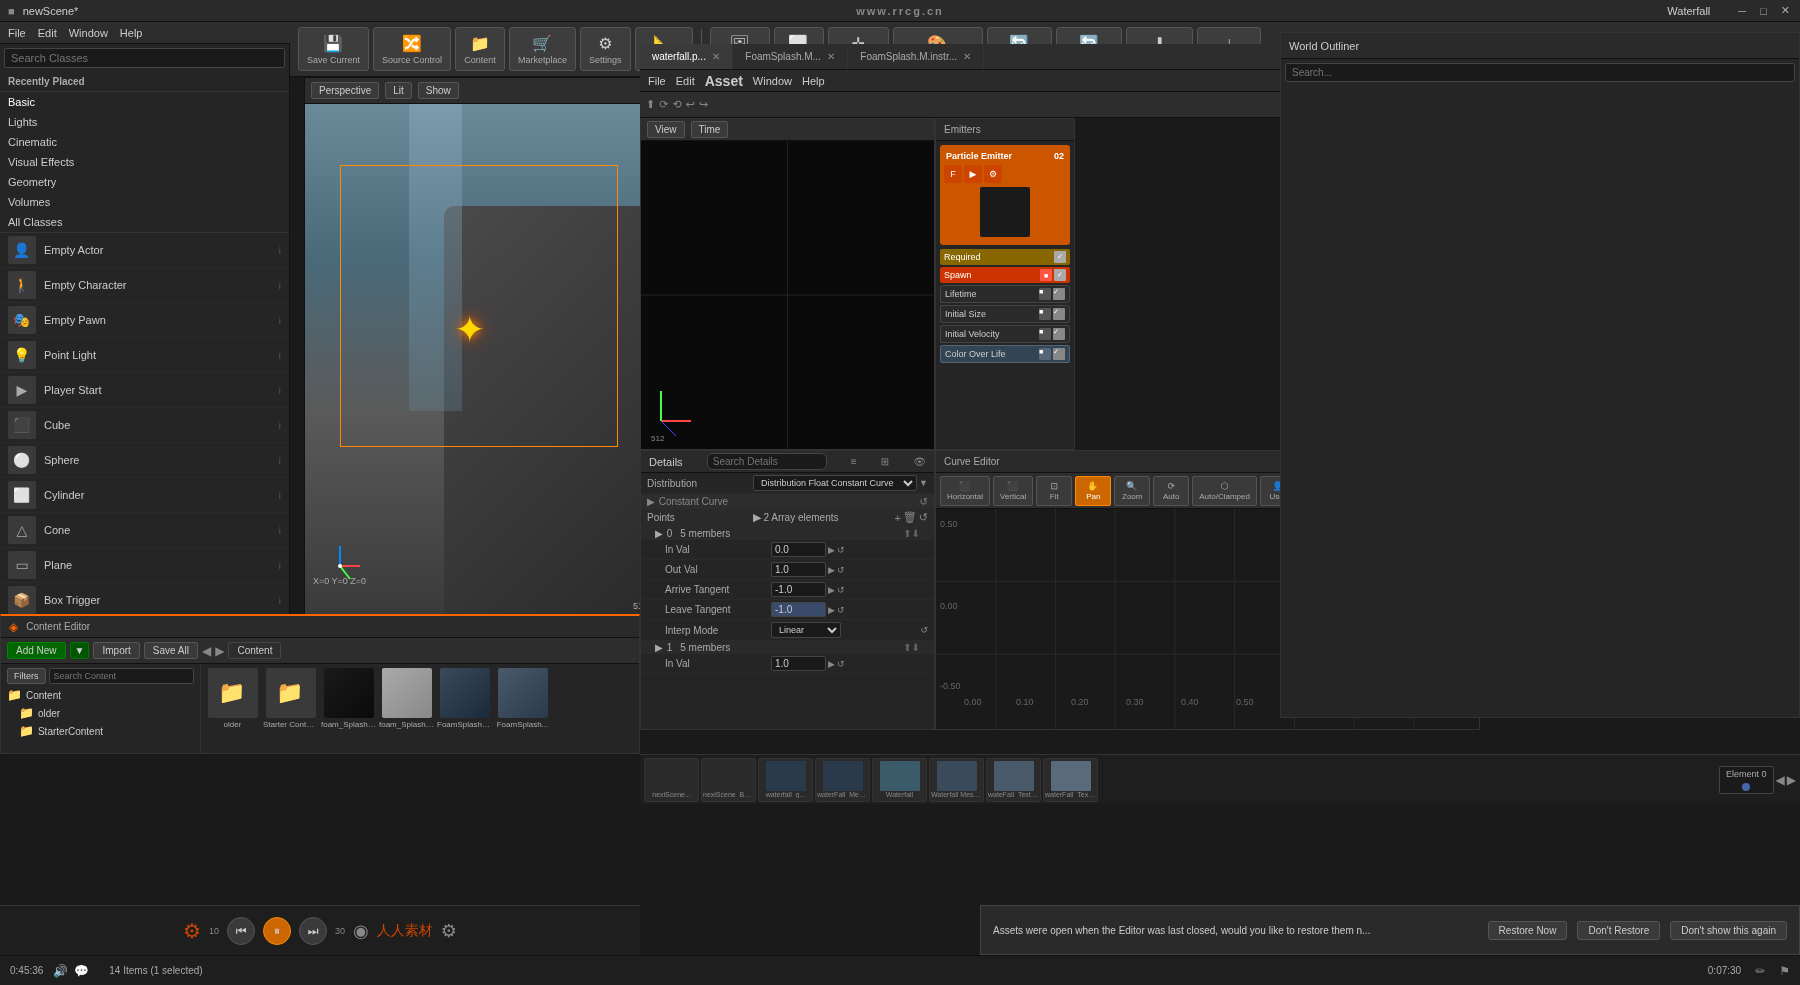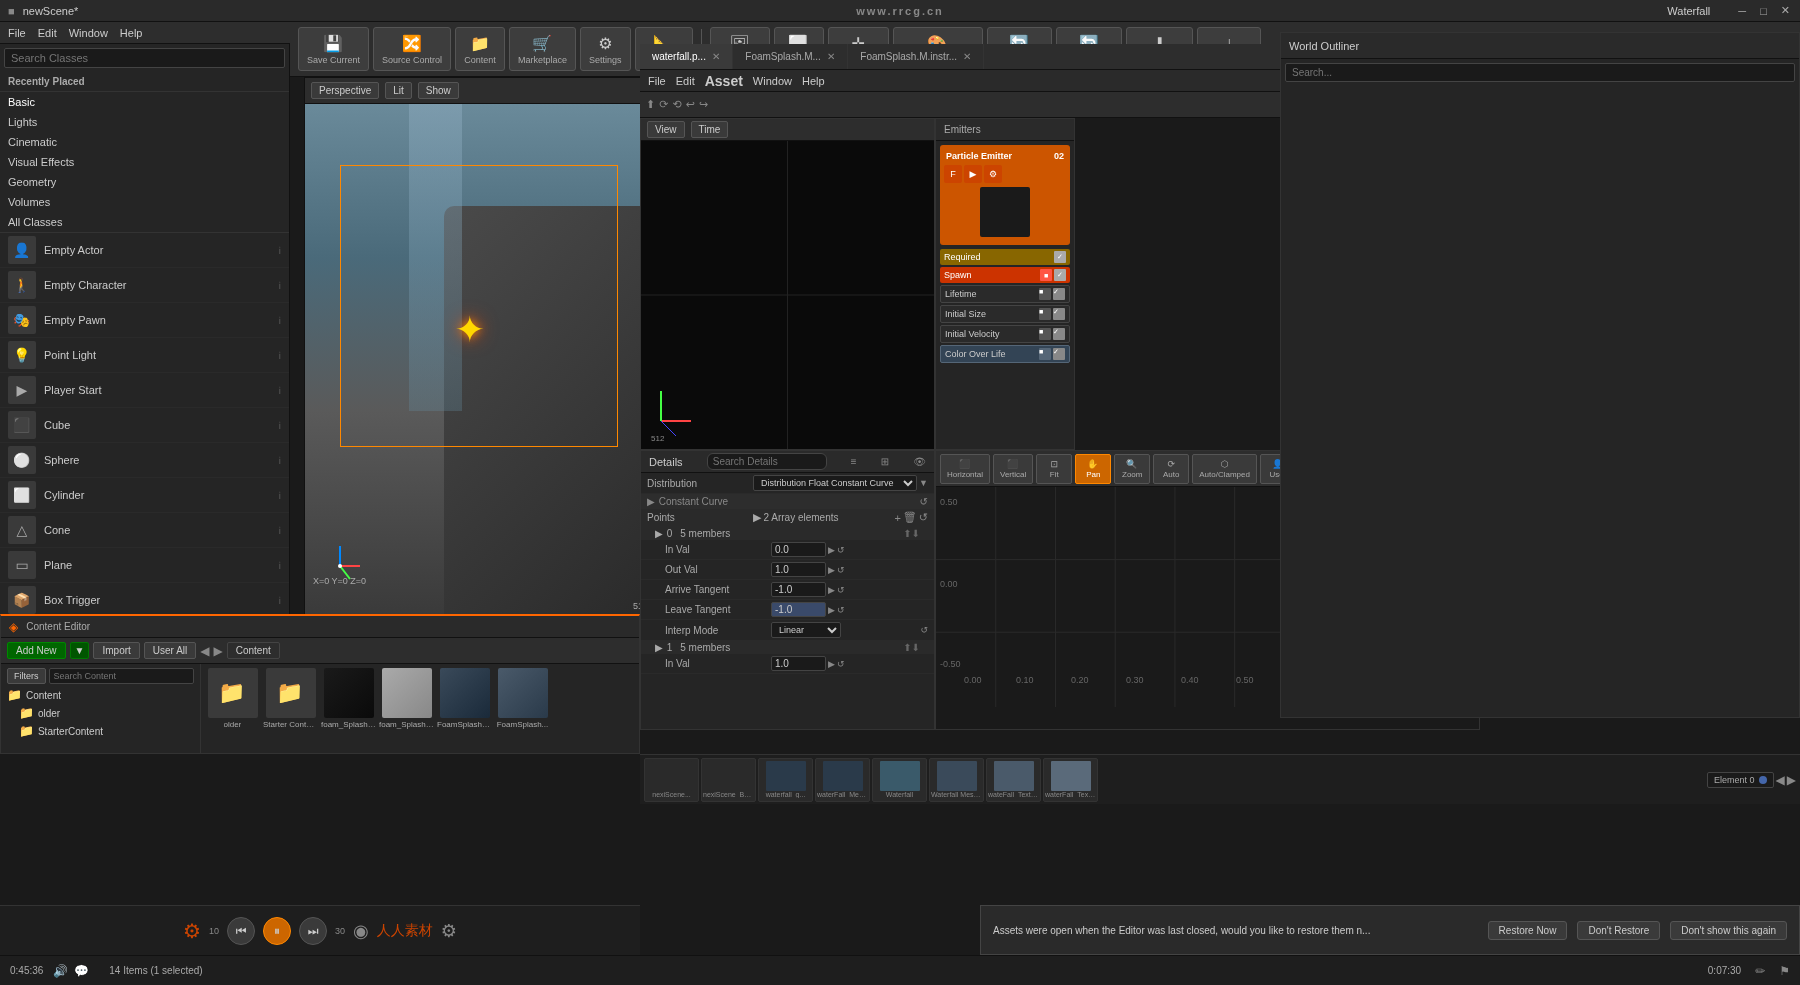--- a/index.html
+++ b/index.html
@@ -544,20 +544,24 @@
     <span class="detail-label">In Val</span>
     <div style="display:flex;align-items:center;gap:2px;flex:1;">
       <input type="text" value="1.0" style="background: rgb(26, 26, 26); border: 1px solid rgb(68, 68, 68); color: rgb(204, 204, 204); font-size: 10px; padding: 1px 3px; width: 55px; border-radius: 2px;">
       <span style="color:#888;font-size:9px;cursor:pointer;">▶</span>
       <span style="color:#888;font-size:9px;cursor:pointer;">↺</span>
     </div>
   </div>
 </div>
 
 <div id="curve-editor">
+  <div id="curve-header">
+    <span>Curve Editor</span>
+    <span style="cursor:pointer;color:#888;">»</span>
+  </div>
 
   <div id="curve-toolbar">
     <button class="curve-btn">
       <span>⬛</span>
       <span style="font-size:8px;">Horizontal</span>
     </button>
     <button class="curve-btn">
       <span>⬛</span>
       <span style="font-size:8px;">Vertical</span>
     </button>
@@ -638,21 +642,21 @@
 
 <div id="content-browser">
   <div id="cb-header">
     <span style="color:#ff6600;font-size:12px;">◈</span>
     <span>Content Editor</span>
   </div>
   <div id="cb-toolbar">
     <button class="cb-btn add-new">Add New</button>
     <span style="background:#005500;border:1px solid #007700;border-radius:2px;padding:2px 4px;font-size:10px;color:#ccc;cursor:pointer;">▼</span>
     <button class="cb-btn import">Import</button>
-    <button class="cb-btn">User All</button>
+    <button class="cb-btn">Save All</button>
     <span style="color:#888;cursor:pointer;font-size:12px;">◀</span>
     <span style="color:#888;cursor:pointer;font-size:12px;">▶</span>
     <span style="background:#2d2d2d;border:1px solid #444;border-radius:2px;padding:2px 8px;font-size:10px;color:#ccc;">Content</span>
   </div>
   <div id="cb-content" style="display:flex;height:calc(100% - 48px);">
 
     <div id="cb-folders" style="width:200px;border-right:1px solid #333;padding:2px;overflow-y:auto;">
       <div style="padding:2px 4px;display:flex;align-items:center;gap:3px;">
         <button style="background:#3a3a3a;border:1px solid #555;border-radius:2px;padding:2px 6px;font-size:9px;color:#ccc;cursor:pointer;">Filters</button>
         <input type="text" style="flex: 1 1 0%; background: rgb(26, 26, 26); border: 1px solid rgb(68, 68, 68); color: rgb(204, 204, 204); padding: 2px 4px; font-size: 9px; border-radius: 2px;" placeholder="Search Content">
@@ -727,21 +731,21 @@
   </div>
   <div class="asset-thumb">
     <div class="asset-thumb-img" style="background:#4a5a6a;"></div>
     <span class="asset-thumb-label">wateFall_Texture_D...</span>
   </div>
   <div class="asset-thumb">
     <div class="asset-thumb-img" style="background:#5a6a7a;"></div>
     <span class="asset-thumb-label">waterFall_Texture_10dan...</span>
   </div>
 
-  <div style="margin-left:auto;background:#1a1a1a;border:1px solid #444;border-radius:2px;padding:2px 6px;font-size:9px;color:#aaa;display:flex;align-items:center;gap:4px;">
+  <div style="margin-left:auto;background:#1a1a1a;border:1px solid #444;border-radius:2px;padding:2px 6px;font-size:9px;color:#aaa;display:flex;align-items:center;gap:4px;flex-direction:column;">
     <span>Element 0</span>
     <span style="width:8px;height:8px;background:#4466aa;border-radius:50%;display:inline-block;"></span>
   </div>
   <span style="color:#888;cursor:pointer;font-size:12px;">◀</span>
   <span style="color:#888;cursor:pointer;font-size:12px;">▶</span>
 </div>
 
 <div id="notification-bar">
   <span class="notif-text">Assets were open when the Editor was last closed, would you like to restore them n...</span>
   <button class="notif-btn">Restore Now</button>

